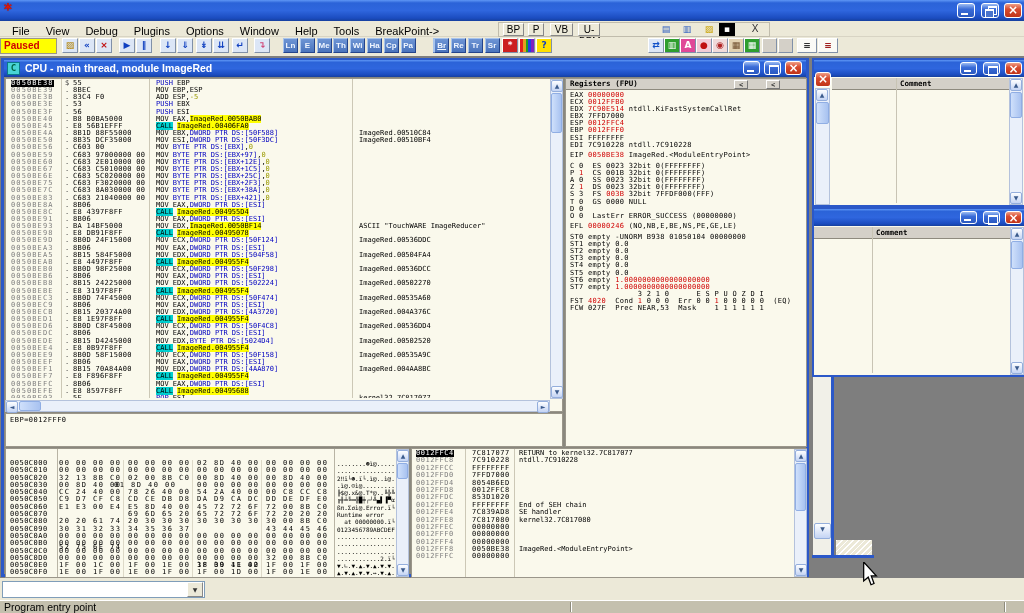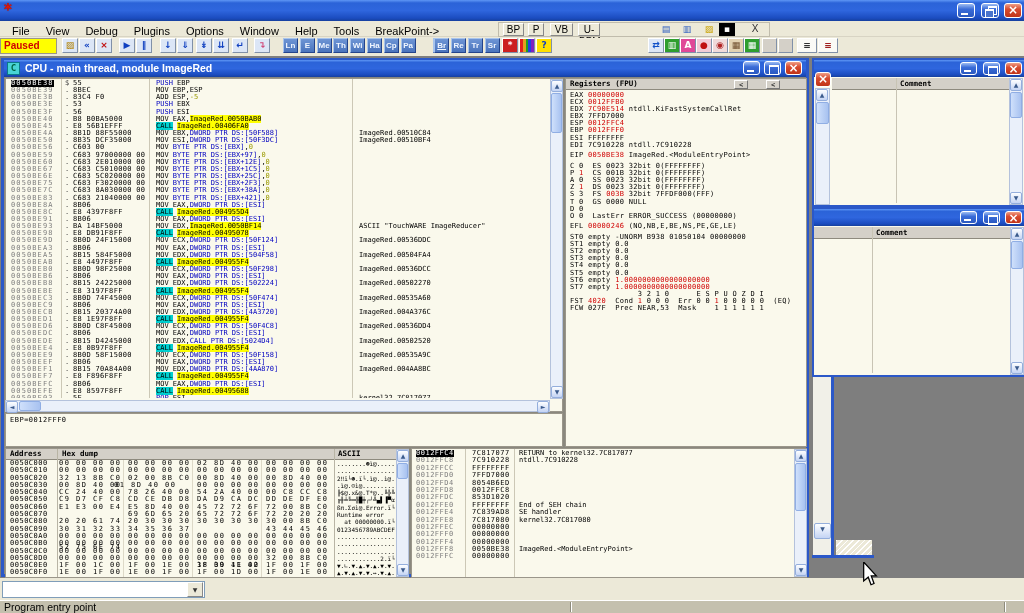--- a/index.html
+++ b/index.html
@@ -233,21 +233,21 @@
       <div class="drow"><span class="da">0050BEB0</span><span class="dm">.</span><span class="dh">8B0D 98F25000</span><span class="di"><span class="c-k">MOV ECX,</span><span class="c-b">DWORD PTR DS:[50F298]</span></span><span class="dc">ImageRed.00536DCC</span></div>
       <div class="drow"><span class="da">0050BEB6</span><span class="dm">.</span><span class="dh">8B06</span><span class="di"><span class="c-k">MOV EAX,</span><span class="c-b">DWORD PTR DS:[ESI]</span></span></div>
       <div class="drow"><span class="da">0050BEB8</span><span class="dm">.</span><span class="dh">8B15 24225000</span><span class="di"><span class="c-k">MOV EDX,</span><span class="c-b">DWORD PTR DS:[502224]</span></span><span class="dc">ImageRed.00502270</span></div>
       <div class="drow"><span class="da">0050BEBE</span><span class="dm">.</span><span class="dh">E8 3197F8FF</span><span class="di"><span class="c-cb">CALL</span><span class="c-k"> </span><span class="c-yb">ImageRed.004955F4</span></span></div>
       <div class="drow"><span class="da">0050BEC3</span><span class="dm">.</span><span class="dh">8B0D 74F45000</span><span class="di"><span class="c-k">MOV ECX,</span><span class="c-b">DWORD PTR DS:[50F474]</span></span><span class="dc">ImageRed.00535A60</span></div>
       <div class="drow"><span class="da">0050BEC9</span><span class="dm">.</span><span class="dh">8B06</span><span class="di"><span class="c-k">MOV EAX,</span><span class="c-b">DWORD PTR DS:[ESI]</span></span></div>
       <div class="drow"><span class="da">0050BECB</span><span class="dm">.</span><span class="dh">8B15 20374A00</span><span class="di"><span class="c-k">MOV EDX,</span><span class="c-b">DWORD PTR DS:[4A3720]</span></span><span class="dc">ImageRed.004A376C</span></div>
       <div class="drow"><span class="da">0050BED1</span><span class="dm">.</span><span class="dh">E8 1E97F8FF</span><span class="di"><span class="c-cb">CALL</span><span class="c-k"> </span><span class="c-yb">ImageRed.004955F4</span></span></div>
       <div class="drow"><span class="da">0050BED6</span><span class="dm">.</span><span class="dh">8B0D C8F45000</span><span class="di"><span class="c-k">MOV ECX,</span><span class="c-b">DWORD PTR DS:[50F4C8]</span></span><span class="dc">ImageRed.00536DD4</span></div>
       <div class="drow"><span class="da">0050BEDC</span><span class="dm">.</span><span class="dh">8B06</span><span class="di"><span class="c-k">MOV EAX,</span><span class="c-b">DWORD PTR DS:[ESI]</span></span></div>
-      <div class="drow"><span class="da">0050BEDE</span><span class="dm">.</span><span class="dh">8B15 D4245000</span><span class="di"><span class="c-k">MOV EDX,</span><span class="c-b">CALL PTR DS:[5024D4]</span></span><span class="dc">ImageRed.00502520</span></div>
+      <div class="drow"><span class="da">0050BEDE</span><span class="dm">.</span><span class="dh">8B15 D4245000</span><span class="di"><span class="c-k">MOV EDX,</span><span class="c-b">BYTE PTR DS:[5024D4]</span></span><span class="dc">ImageRed.00502520</span></div>
       <div class="drow"><span class="da">0050BEE4</span><span class="dm">.</span><span class="dh">E8 0B97F8FF</span><span class="di"><span class="c-cb">CALL</span><span class="c-k"> </span><span class="c-yb">ImageRed.004955F4</span></span></div>
       <div class="drow"><span class="da">0050BEE9</span><span class="dm">.</span><span class="dh">8B0D 58F15000</span><span class="di"><span class="c-k">MOV ECX,</span><span class="c-b">DWORD PTR DS:[50F158]</span></span><span class="dc">ImageRed.00535A9C</span></div>
       <div class="drow"><span class="da">0050BEEF</span><span class="dm">.</span><span class="dh">8B06</span><span class="di"><span class="c-k">MOV EAX,</span><span class="c-b">DWORD PTR DS:[ESI]</span></span></div>
       <div class="drow"><span class="da">0050BEF1</span><span class="dm">.</span><span class="dh">8B15 70A84A00</span><span class="di"><span class="c-k">MOV EDX,</span><span class="c-b">DWORD PTR DS:[4AA870]</span></span><span class="dc">ImageRed.004AA8BC</span></div>
       <div class="drow"><span class="da">0050BEF7</span><span class="dm">.</span><span class="dh">E8 F896F8FF</span><span class="di"><span class="c-cb">CALL</span><span class="c-k"> </span><span class="c-yb">ImageRed.004955F4</span></span></div>
       <div class="drow"><span class="da">0050BEFC</span><span class="dm">.</span><span class="dh">8B06</span><span class="di"><span class="c-k">MOV EAX,</span><span class="c-b">DWORD PTR DS:[ESI]</span></span></div>
       <div class="drow"><span class="da">0050BEFE</span><span class="dm">.</span><span class="dh">E8 8597F8FF</span><span class="di"><span class="c-cb">CALL</span><span class="c-k"> </span><span class="c-yb">ImageRed.00495688</span></span></div>
       <div class="drow"><span class="da">0050BF03</span><span class="dm">.</span><span class="dh">5E</span><span class="di"><span class="c-b">POP</span><span class="c-k"> ESI</span></span><span class="dc">kernel32.7C817077</span></div>
     </div>
 </div>
@@ -303,25 +303,20 @@
       <div class="rline"><span class="c-k">FST </span><span class="c-r">4020</span><span class="c-k">  Cond </span><span class="c-r">1</span><span class="c-k"> 0 0 0  Err 0 0 </span><span class="c-r">1</span><span class="c-k"> 0 0 0 0 0  (EQ)</span></div>
       <div class="rline"><span class="c-k">FCW 027F  Prec NEAR,53  Mask    1 1 1 1 1 1</span></div>
     </div>
 </div>
 
 <div class="abs pane" id="info-pane">
   <span id="info-text">EBP=0012FFF0</span>
 </div>
 
 <div class="abs pane" id="dump-pane">
-  <div id="dump-header">
-    <span class="abs" style="left:4px">Address</span>
-    <span class="abs" style="left:56px">Hex dump</span>
-    <span class="abs" style="left:332px">ASCII</span>
-  </div>
   <div class="vline" style="left:51px;top:0;bottom:0;background:#B8B4A4"></div>
   <div class="vline" style="left:328px;top:0;bottom:0;background:#B8B4A4"></div>
   <div class="vline" style="left:117px;top:11px;bottom:0;background:#DDD9C8"></div>
   <div class="vline" style="left:186px;top:11px;bottom:0;background:#DDD9C8"></div>
   <div class="vline" style="left:255px;top:11px;bottom:0;background:#DDD9C8"></div>
   <div id="dump-rows">
       <div class="xrow"><span class="xa">0050C000</span><span class="xg" style="left: 52px;">00 00 00 00</span><span class="xg" style="left: 121px;">00 00 00 00</span><span class="xg" style="left: 190px;">02 8D 40 00</span><span class="xg" style="left: 259px;">00 00 00 00</span><span class="xt">........☻ì@.....</span></div>
       <div class="xrow"><span class="xa">0050C010</span><span class="xg" style="left: 52px;">00 00 00 00</span><span class="xg" style="left: 121px;">00 00 00 00</span><span class="xg" style="left: 190px;">00 00 00 00</span><span class="xg" style="left: 259px;">00 00 00 00</span><span class="xt">................</span></div>
       <div class="xrow"><span class="xa">0050C020</span><span class="xg" style="left: 52px;">32 13 8B C0</span><span class="xg" style="left: 121px;">02 00 8B C0</span><span class="xg" style="left: 190px;">00 8D 40 00</span><span class="xg" style="left: 259px;">00 8D 40 00</span><span class="xt">2‼ï└☻.ï└.ì@..ì@.</span></div>
       <div class="xrow"><span class="xa">0050C030</span><span class="xg" style="left: 52px;">00 8D 40 00</span><span class="xg" style="left: 107px;">01 8D 40 00</span><span class="xg" style="left: 190px;">00 00 00 00</span><span class="xg" style="left: 259px;">00 00 00 00</span><span class="xt">.ì@.☺ì@.........</span></div>

